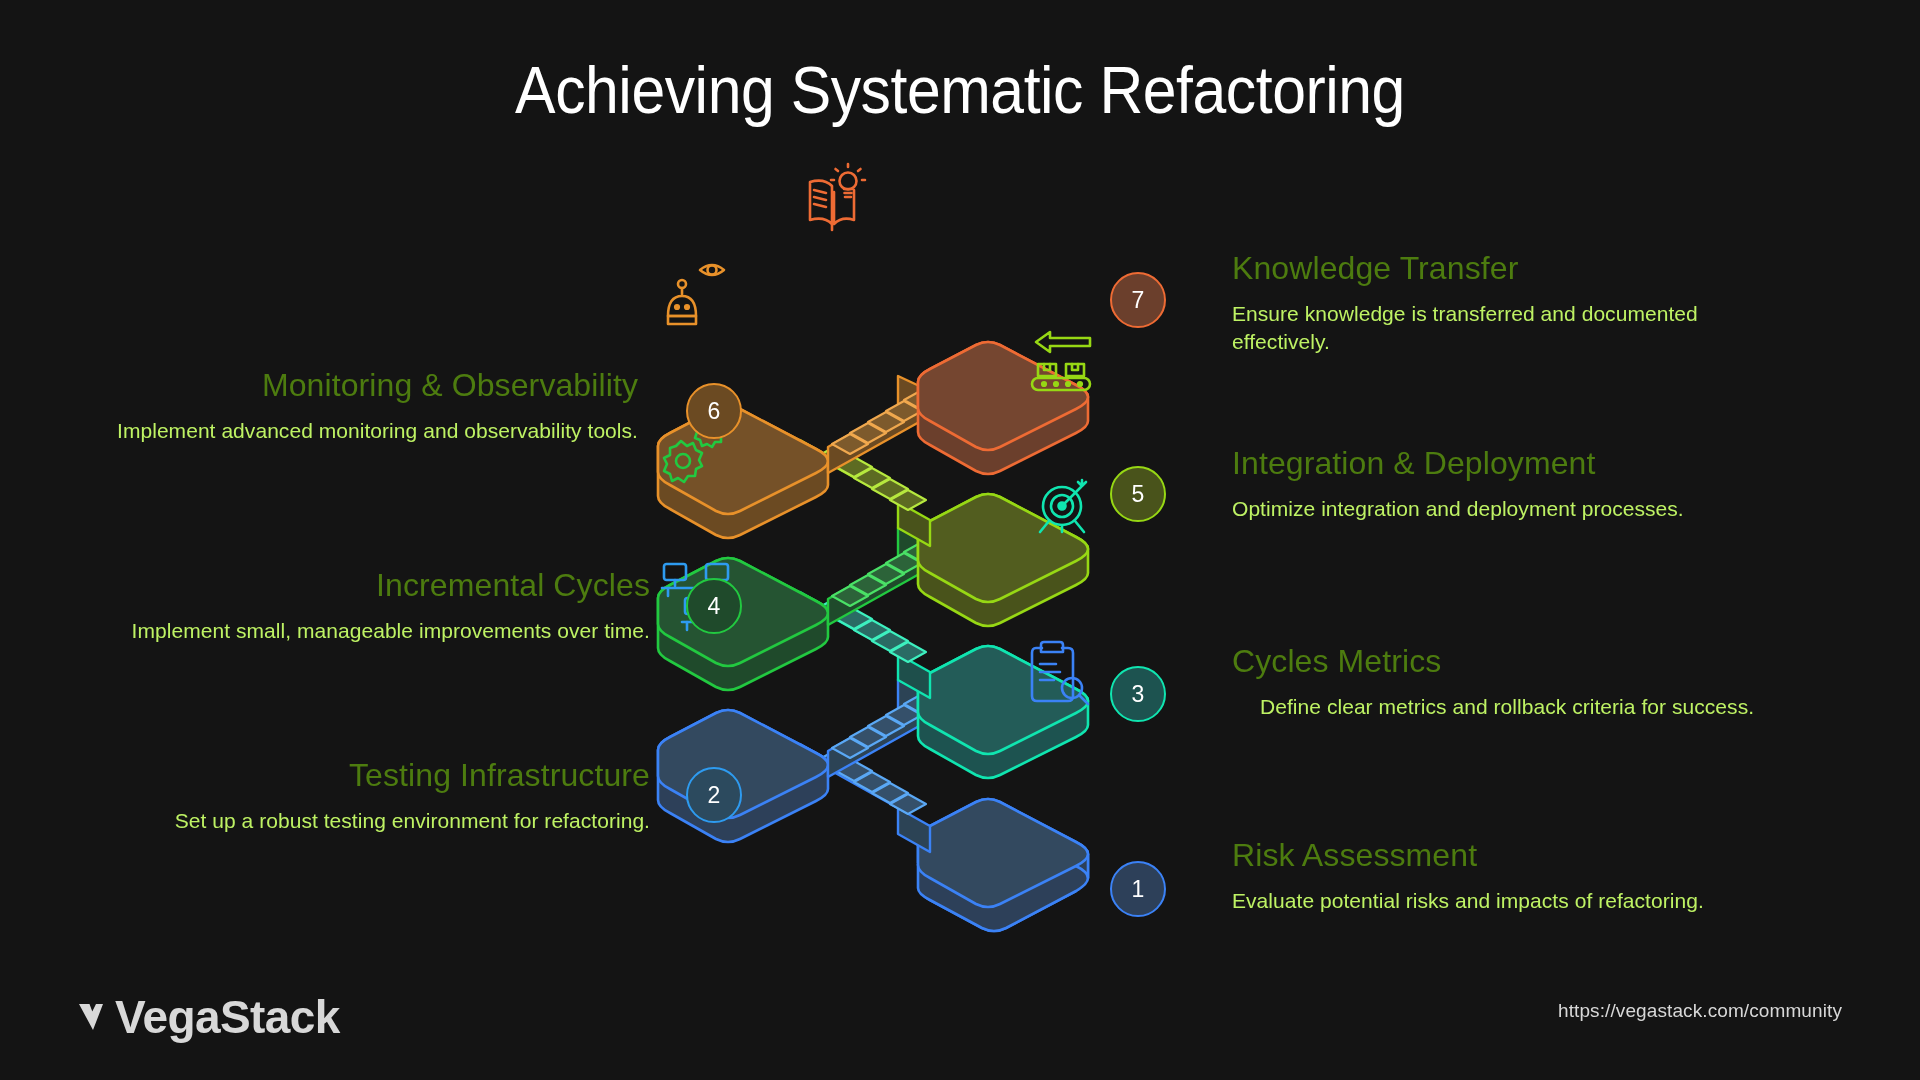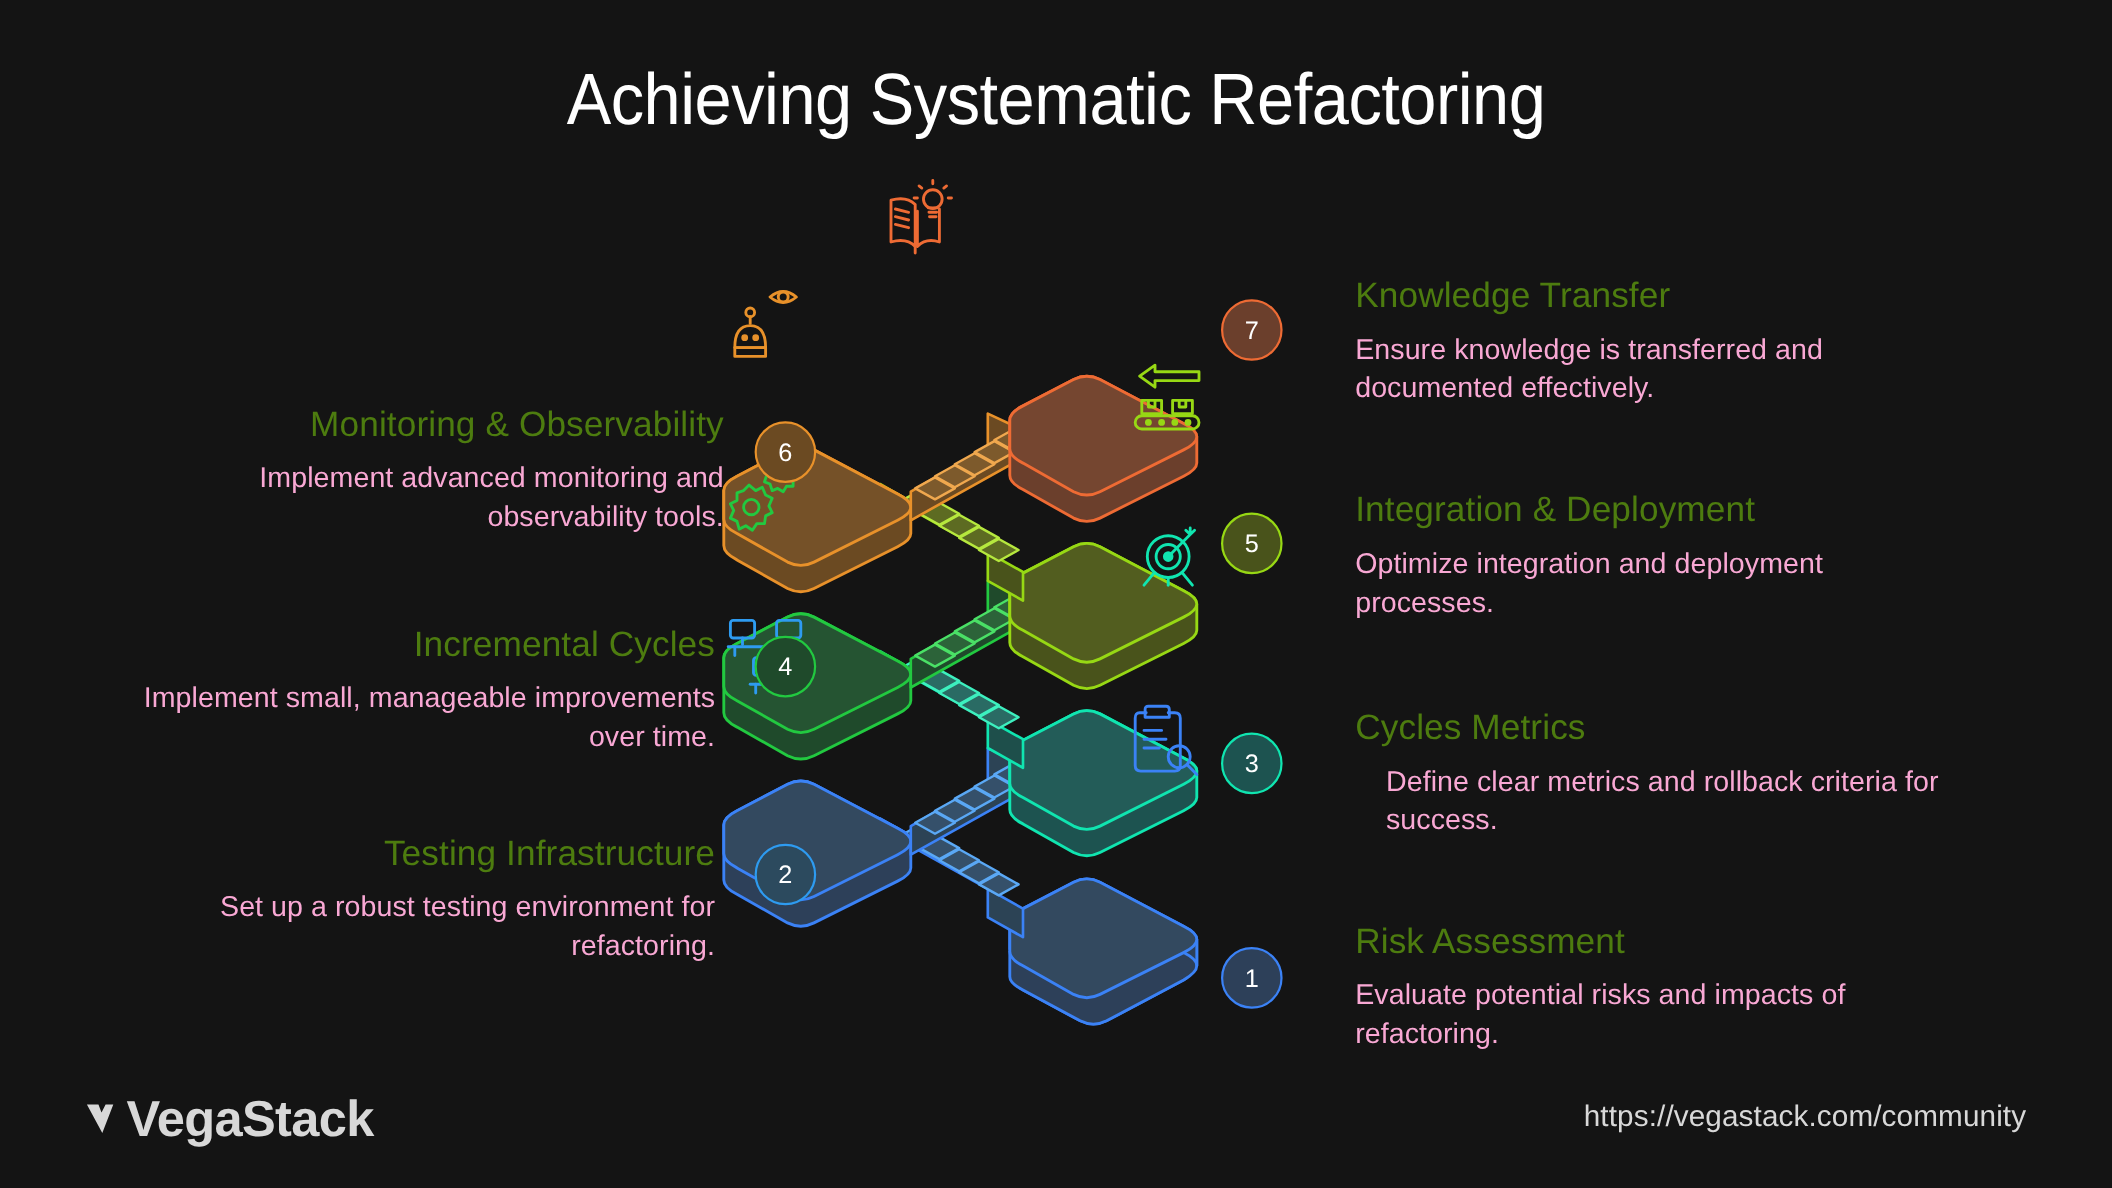--- a/index.html
+++ b/index.html
@@ -23,21 +23,21 @@
 
   
   .step-text{ position:absolute; }
   .step-text.left { text-align:right; }
   .step-text.right{ text-align:left; }
   .step-title{
     color:#4d7c0f; font-size:32px; font-weight:400;
     line-height:1.12; white-space:nowrap; letter-spacing:0.1px;
   }
   .step-desc{
-    color:#f9a8d4; font-size:26px; font-weight:400;
+    color:#bef264; font-size:21px; font-weight:400;
     line-height:1.34; margin-top:13px; letter-spacing:0.05px;
   }
 
   
   .badge{
     position:absolute; width:56px; height:56px; border-radius:50%;
     display:flex; align-items:center; justify-content:center;
     font-size:23px; color:#ffffff; font-weight:400;
     border:2.4px solid #888;
   }
@@ -47,21 +47,21 @@
     position:absolute; left:78px; top:994px;
     display:flex; align-items:center; gap:0px;
   }
   #logo .mark{ display:block; }
   #logo .word{
     color:#d8d8d8; font-size:46px; font-weight:700; letter-spacing:-0.6px;
     line-height:1; margin-left:3px;
   }
   #url{
     position:absolute; right:78px; top:1000px;
-    color:#d8d8d8; font-size:27px; letter-spacing:0.1px;
+    color:#d8d8d8; font-size:19px; letter-spacing:0.1px;
   }
 
   
   #art{ position:absolute; left:640px; top:150px; }
 </style>
 </head>
 <body>
 
 <div id="stage">
 
@@ -264,21 +264,21 @@
   <div class="step-text right" style="left:1232px; top:644px; width:560px;">
     <div class="step-title">Cycles Metrics</div>
     <div class="step-desc" style="width:540px;margin-left:28px;">Define clear metrics and rollback criteria for success.</div>
   </div>
 
   <div class="step-text right" style="left:1232px; top:838px; width:560px;">
     <div class="step-title">Risk Assessment</div>
     <div class="step-desc" style="width:520px;">Evaluate potential risks and impacts of refactoring.</div>
   </div>
 
-  <div class="step-text left" style="left:128px; top:368px; width:530px;text-align:right;">
+  <div class="step-text left" style="left:108px; top:368px; width:530px;text-align:right;">
     <div class="step-title">Monitoring &amp; Observability</div>
     <div class="step-desc">Implement advanced monitoring and observability tools.</div>
   </div>
 
   <div class="step-text left" style="left:120px; top:568px; width:530px;">
     <div class="step-title">Incremental Cycles</div>
     <div class="step-desc">Implement small, manageable improvements over time.</div>
   </div>
 
   <div class="step-text left" style="left:120px; top:758px; width:530px;">

